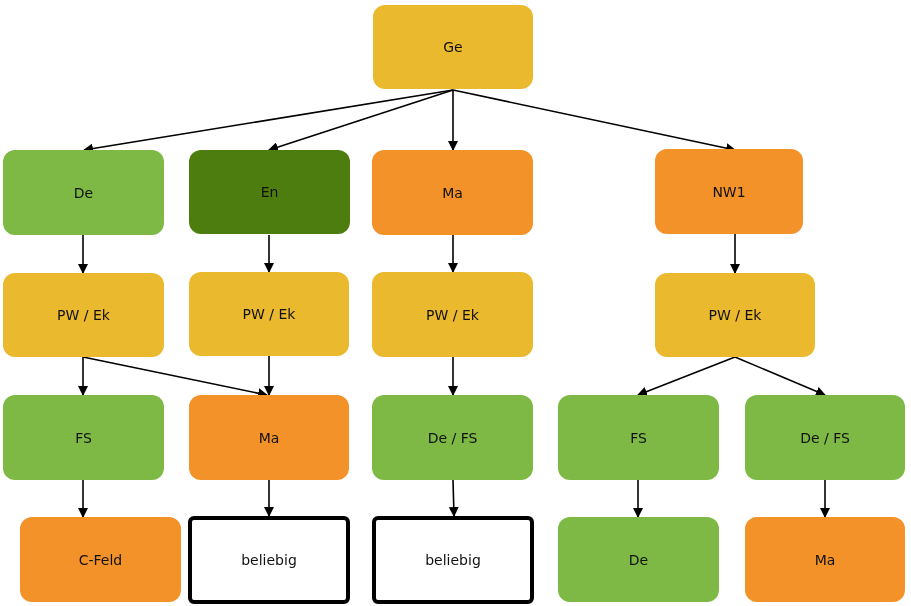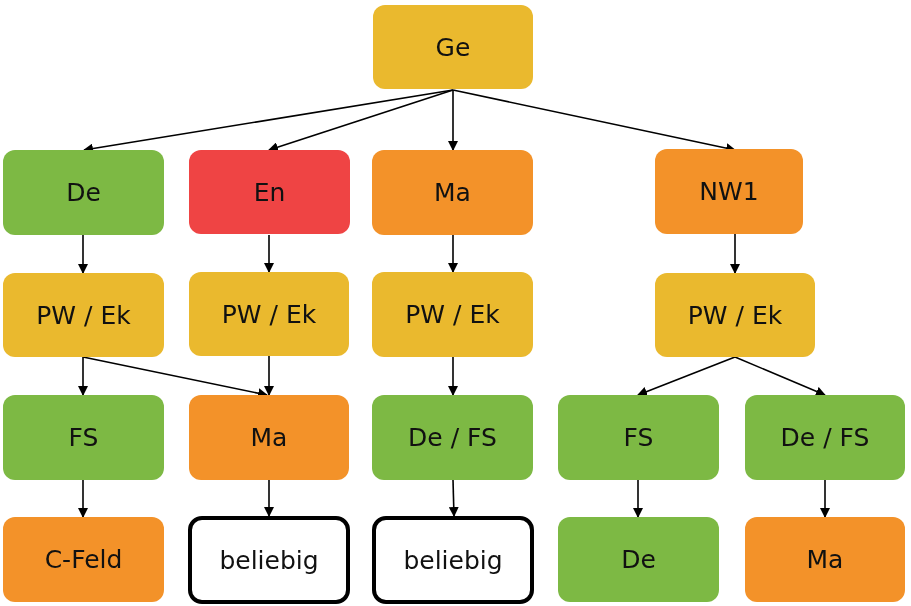--- a/index.html
+++ b/index.html
@@ -1,22 +1,22 @@
 <!DOCTYPE html>
 <html><head>
 <meta charset="utf-8">
 <style>
   html, body { margin: 0; padding: 0; background: #ffffff; }
   body { width: 911px; height: 606px; position: relative; overflow: hidden;
          font-family: "DejaVu Sans", "Liberation Sans", sans-serif; }
   #edges { position: absolute; left: 0; top: 0; width: 911px; height: 606px; }
   .node { position: absolute; box-sizing: border-box; border-radius: 12px;
           display: flex; align-items: center; justify-content: center;
-          font-size: 25px; color: #111111; }
-  .node.white { border: 4px solid #000000; border-radius: 14px; }
+          font-size: 14px; color: #111111; }
+  .node.white { border: 4px solid #000000; border-radius: 6px; }
   .node span { white-space: nowrap; }
 </style>
 </head>
 <body>
 
 <svg id="edges" xmlns="http://www.w3.org/2000/svg">
   <defs>
     <marker id="arrowhead" markerWidth="10" markerHeight="10" refX="9" refY="5" orient="auto" markerUnits="userSpaceOnUse">
       <path d="M0,0 L10,5 L0,10 z" fill="#000"></path>
     </marker>
@@ -42,21 +42,21 @@
     <line x1="825" y1="480" x2="825" y2="517" stroke="#000000" stroke-width="1.6" marker-end="url(#arrowhead)"></line>
   </svg>
 
 <div id="node-layer">
     <div class="node" style="left: 373px; top: 5px; width: 160px; height: 84px; background: rgb(234, 185, 46);">
       <span>Ge</span>
     </div>
     <div class="node" style="left: 3px; top: 150px; width: 161px; height: 85px; background: rgb(125, 185, 68);">
       <span>De</span>
     </div>
-    <div class="node" style="left: 189px; top: 150px; width: 161px; height: 84px; background: #ef4444;">
+    <div class="node" style="left: 189px; top: 150px; width: 161px; height: 84px; background: #4d7c0f;">
       <span>En</span>
     </div>
     <div class="node" style="left: 372px; top: 150px; width: 161px; height: 85px; background: rgb(243, 146, 41);">
       <span>Ma</span>
     </div>
     <div class="node" style="left: 655px; top: 149px; width: 148px; height: 85px; background: rgb(243, 146, 41);">
       <span>NW1</span>
     </div>
     <div class="node" style="left: 3px; top: 273px; width: 161px; height: 84px; background: rgb(234, 185, 46);">
       <span>PW / Ek</span>
@@ -78,21 +78,21 @@
     </div>
     <div class="node" style="left: 372px; top: 395px; width: 161px; height: 85px; background: rgb(125, 185, 68);">
       <span>De / FS</span>
     </div>
     <div class="node" style="left: 558px; top: 395px; width: 161px; height: 85px; background: rgb(125, 185, 68);">
       <span>FS</span>
     </div>
     <div class="node" style="left: 745px; top: 395px; width: 160px; height: 85px; background: rgb(125, 185, 68);">
       <span>De / FS</span>
     </div>
-    <div class="node" style="left: 3px; top: 517px; width: 161px; height: 85px; background: rgb(243, 146, 41);">
+    <div class="node" style="left: 20px; top: 517px; width: 161px; height: 85px; background: rgb(243, 146, 41);">
       <span>C-Feld</span>
     </div>
     <div class="node white" style="left: 188px; top: 516px; width: 162px; height: 88px; background: rgb(255, 255, 255);">
       <span>beliebig</span>
     </div>
     <div class="node white" style="left: 372px; top: 516px; width: 162px; height: 88px; background: rgb(255, 255, 255);">
       <span>beliebig</span>
     </div>
     <div class="node" style="left: 558px; top: 517px; width: 161px; height: 85px; background: rgb(125, 185, 68);">
       <span>De</span>

